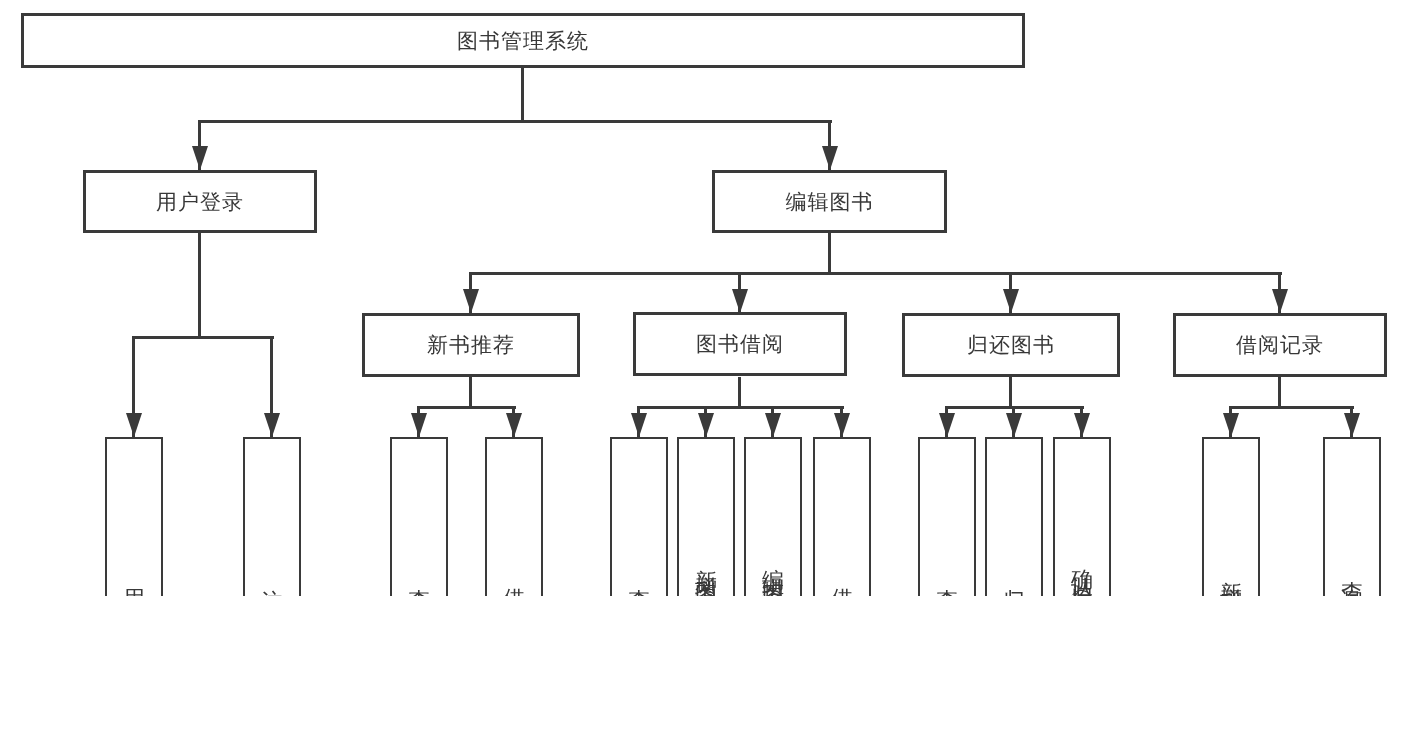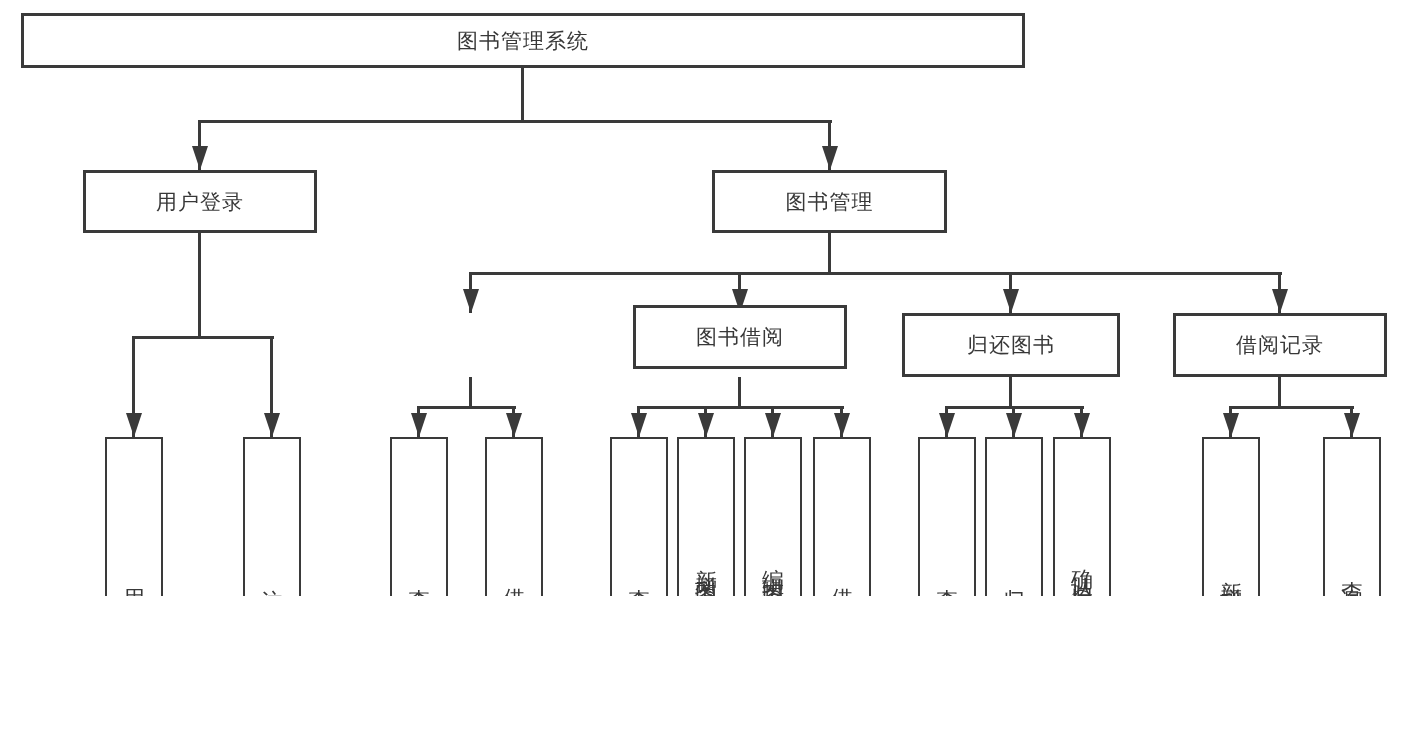--- a/index.html
+++ b/index.html
@@ -35,42 +35,45 @@
   <div class="hline" style="left:198px; top:120px; width:634px;"></div>
   <div class="vline" style="left:198px; top:120px; height:50px;"></div>
   <div class="arrow" style="left:192px; top:146px;"></div>
   <div class="vline" style="left:828px; top:120px; height:50px;"></div>
   <div class="arrow" style="left:822px; top:146px;"></div>
 
   <div class="box" style="left:83px; top:170px; width:234px; height:63px;">
     <span class="hdr">用户登录</span>
   </div>
   <div class="box" style="left:712px; top:170px; width:235px; height:63px;">
-    <span class="hdr">图书管理</span>
+    <span class="hdr">编辑图书</span>
   </div>
 
   <div class="vline" style="left:198px; top:233px; height:103px;"></div>
   <div class="hline" style="left:133px; top:336px; width:141px;"></div>
   <div class="vline" style="left:132px; top:336px; height:101px;"></div>
   <div class="arrow" style="left:126px; top:413px;"></div>
   <div class="vline" style="left:270px; top:336px; height:101px;"></div>
   <div class="arrow" style="left:264px; top:413px;"></div>
 
   <div class="vline" style="left:828px; top:233px; height:39px;"></div>
   <div class="hline" style="left:470px; top:272px; width:812px;"></div>
   <div class="vline" style="left:469px; top:272px; height:41px;"></div>
   <div class="arrow" style="left:463px; top:289px;"></div>
   <div class="vline" style="left:738px; top:272px; height:41px;"></div>
   <div class="arrow" style="left:732px; top:289px;"></div>
   <div class="vline" style="left:1009px; top:272px; height:41px;"></div>
   <div class="arrow" style="left:1003px; top:289px;"></div>
   <div class="vline" style="left:1278px; top:272px; height:41px;"></div>
   <div class="arrow" style="left:1272px; top:289px;"></div>
 
-  <div class="box" style="left:633px; top:305px; width:214px; height:64px;align-items:center;">
+  <div class="box" style="left:362px; top:313px; width:218px; height:64px;">
+    <span class="hdr">新书推荐</span>
+  </div>
+  <div class="box" style="left:633px; top:312px; width:214px; height:64px;align-items:center;">
     <span class="hdr">图书借阅</span>
   </div>
   <div class="box" style="left:902px; top:313px; width:218px; height:64px;">
     <span class="hdr">归还图书</span>
   </div>
   <div class="box" style="left:1173px; top:313px; width:214px; height:64px;">
     <span class="hdr">借阅记录</span>
   </div>
 
   <div class="vline" style="left:469px; top:377px; height:29px;"></div>

